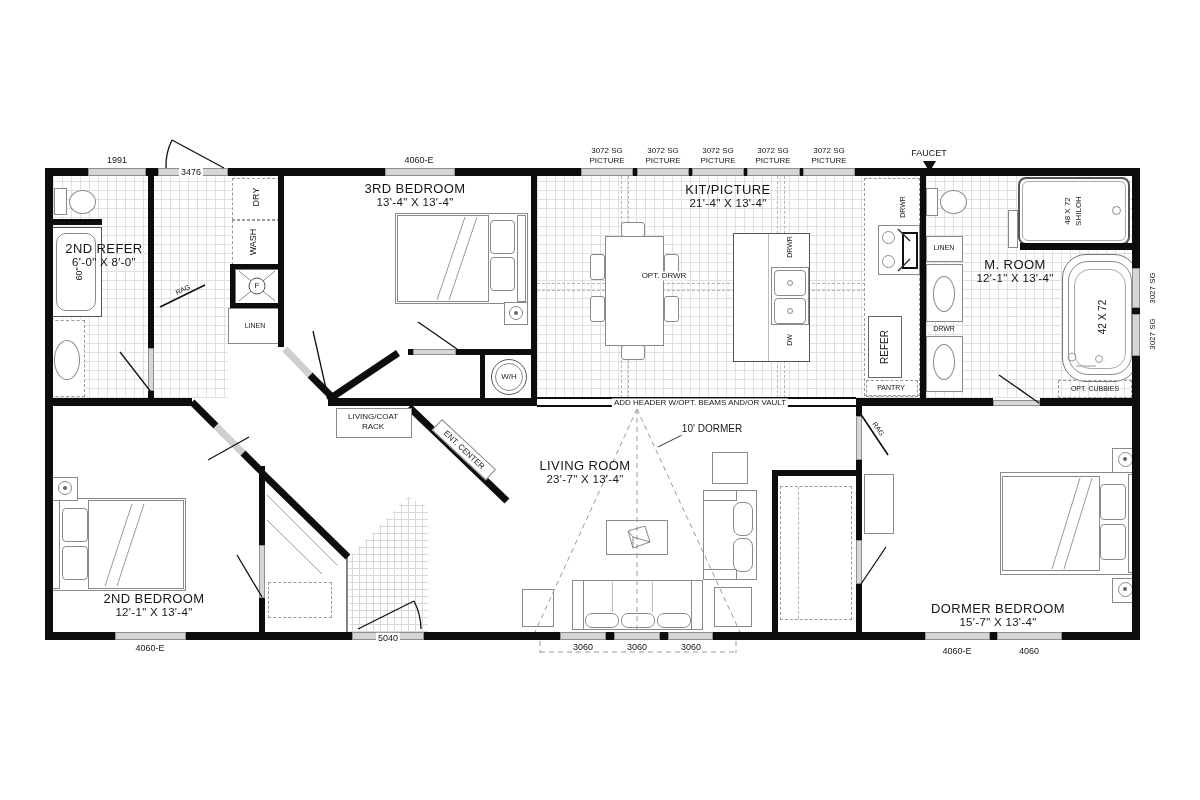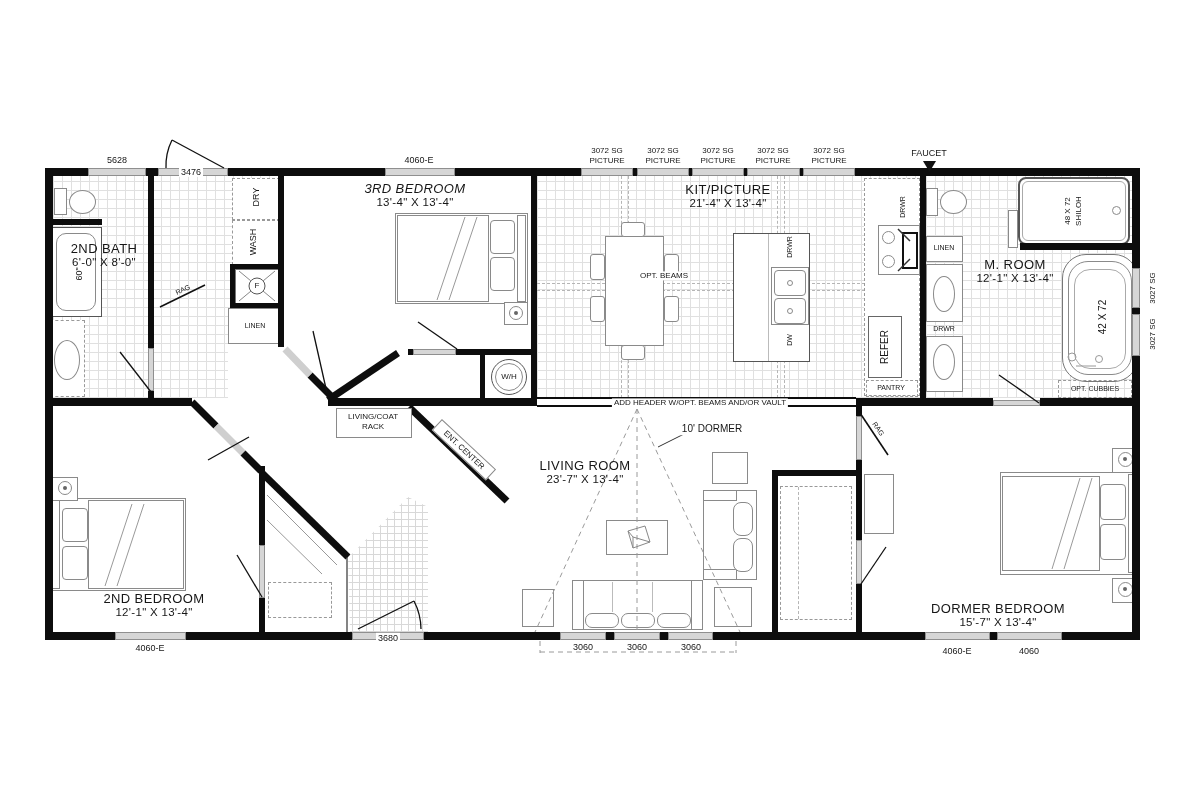--- a/index.html
+++ b/index.html
@@ -279,51 +279,51 @@
     <g stroke="#888" stroke-width="1" fill="none">
       <path d="M628 531 L645 526 L650 542 L633 548 Z"></path>
       <path d="M628 531 L633 537 L650 542 M633 537 L633 548"></path>
     </g>
     <g stroke="#333" stroke-width="1.5">
       <line x1="898" y1="229" x2="910" y2="241"></line>
       <line x1="898" y1="271" x2="910" y2="259"></line>
     </g>
   </svg>
 
-  <div class="lbl f9" style="left:117px;top:160px;">5628</div>
+  <div class="lbl f9" style="left:117px;top:160px;">1991</div>
   <div class="lbl f9 bg" style="left:191px;top:172px;">3476</div>
   <div class="lbl f9" style="left:419px;top:160px;">4060-E</div>
   <div class="lbl f8" style="left:607px;top:151px;">3072 SG</div>
   <div class="lbl f8" style="left:607px;top:161px;">PICTURE</div>
   <div class="lbl f8" style="left:663px;top:151px;">3072 SG</div>
   <div class="lbl f8" style="left:663px;top:161px;">PICTURE</div>
   <div class="lbl f8" style="left:718px;top:151px;">3072 SG</div>
   <div class="lbl f8" style="left:718px;top:161px;">PICTURE</div>
   <div class="lbl f8" style="left:773px;top:151px;">3072 SG</div>
   <div class="lbl f8" style="left:773px;top:161px;">PICTURE</div>
   <div class="lbl f8" style="left:829px;top:151px;">3072 SG</div>
   <div class="lbl f8" style="left:829px;top:161px;">PICTURE</div>
   <div class="lbl f9" style="left:929px;top:153px;">FAUCET</div>
 
-  <div class="lbl f13" style="left:104px;top:249px;">2ND BATH</div>
+  <div class="lbl f13" style="left:104px;top:249px;">2ND REFER</div>
   <div class="lbl f11" style="left:104px;top:263px;">6'-0" X 8'-0"</div>
   <div class="lbl f9 r90" style="left:79px;top:274px;">60"</div>
   <div class="lbl f9 r90" style="left:256px;top:197px;">DRY</div>
   <div class="lbl f9 r90" style="left:253px;top:242px;">WASH</div>
   <div class="lbl f7" style="left:183px;top:290px;transform:translate(-50%,-50%) rotate(-25deg);">RAG</div>
   <div class="lbl f8" style="left:257px;top:286px;">F</div>
   <div class="lbl f7" style="left:255px;top:326px;">LINEN</div>
 
-  <div class="lbl f13" style="left:415px;top:189px;font-style:italic;">3RD BEDROOM</div>
+  <div class="lbl f13" style="left:415px;top:189px;">3RD BEDROOM</div>
   <div class="lbl f11" style="left:415px;top:203px;">13'-4" X 13'-4"</div>
   <div class="lbl f8" style="left:509px;top:377px;">W/H</div>
 
   <div class="lbl f13" style="left:728px;top:190px;">KIT/PICTURE</div>
   <div class="lbl f11" style="left:728px;top:204px;">21'-4" X 13'-4"</div>
-  <div class="lbl f8 bg" style="left:664px;top:276px;">OPT. BEAMS</div>
+  <div class="lbl f8 bg" style="left:664px;top:276px;">OPT. DRWR</div>
   <div class="lbl f7 r90" style="left:790px;top:247px;">DRWR</div>
   <div class="lbl f7 r90" style="left:790px;top:340px;">DW</div>
   <div class="lbl f7 r90" style="left:903px;top:207px;">DRWR</div>
   <div class="lbl f10 r90" style="left:885px;top:347px;">REFER</div>
   <div class="lbl f7" style="left:891px;top:388px;">PANTRY</div>
 
   <div class="lbl f13" style="left:1015px;top:265px;">M. ROOM</div>
   <div class="lbl f11" style="left:1015px;top:279px;">12'-1" X 13'-4"</div>
   <div class="lbl f7" style="left:944px;top:248px;">LINEN</div>
   <div class="lbl f7" style="left:944px;top:329px;">DRWR</div>
@@ -344,20 +344,20 @@
   <div class="lbl f7" style="left:878px;top:429px;transform:translate(-50%,-50%) rotate(55deg);">RAG</div>
 
   <div class="lbl f13" style="left:585px;top:466px;">LIVING ROOM</div>
   <div class="lbl f11" style="left:585px;top:480px;">23'-7" X 13'-4"</div>
   <div class="lbl f13" style="left:154px;top:599px;">2ND BEDROOM</div>
   <div class="lbl f11" style="left:154px;top:613px;">12'-1" X 13'-4"</div>
   <div class="lbl f13" style="left:998px;top:609px;">DORMER BEDROOM</div>
   <div class="lbl f11" style="left:998px;top:623px;">15'-7" X 13'-4"</div>
 
   <div class="lbl f9" style="left:150px;top:648px;">4060-E</div>
-  <div class="lbl f9 bg" style="left:388px;top:638px;">3680</div>
+  <div class="lbl f9 bg" style="left:388px;top:638px;">5040</div>
   <div class="lbl f9" style="left:583px;top:647px;">3060</div>
   <div class="lbl f9" style="left:637px;top:647px;">3060</div>
   <div class="lbl f9" style="left:691px;top:647px;">3060</div>
   <div class="lbl f9" style="left:957px;top:651px;">4060-E</div>
   <div class="lbl f9" style="left:1029px;top:651px;">4060</div>
 
 </div>
 
 </body></html>

